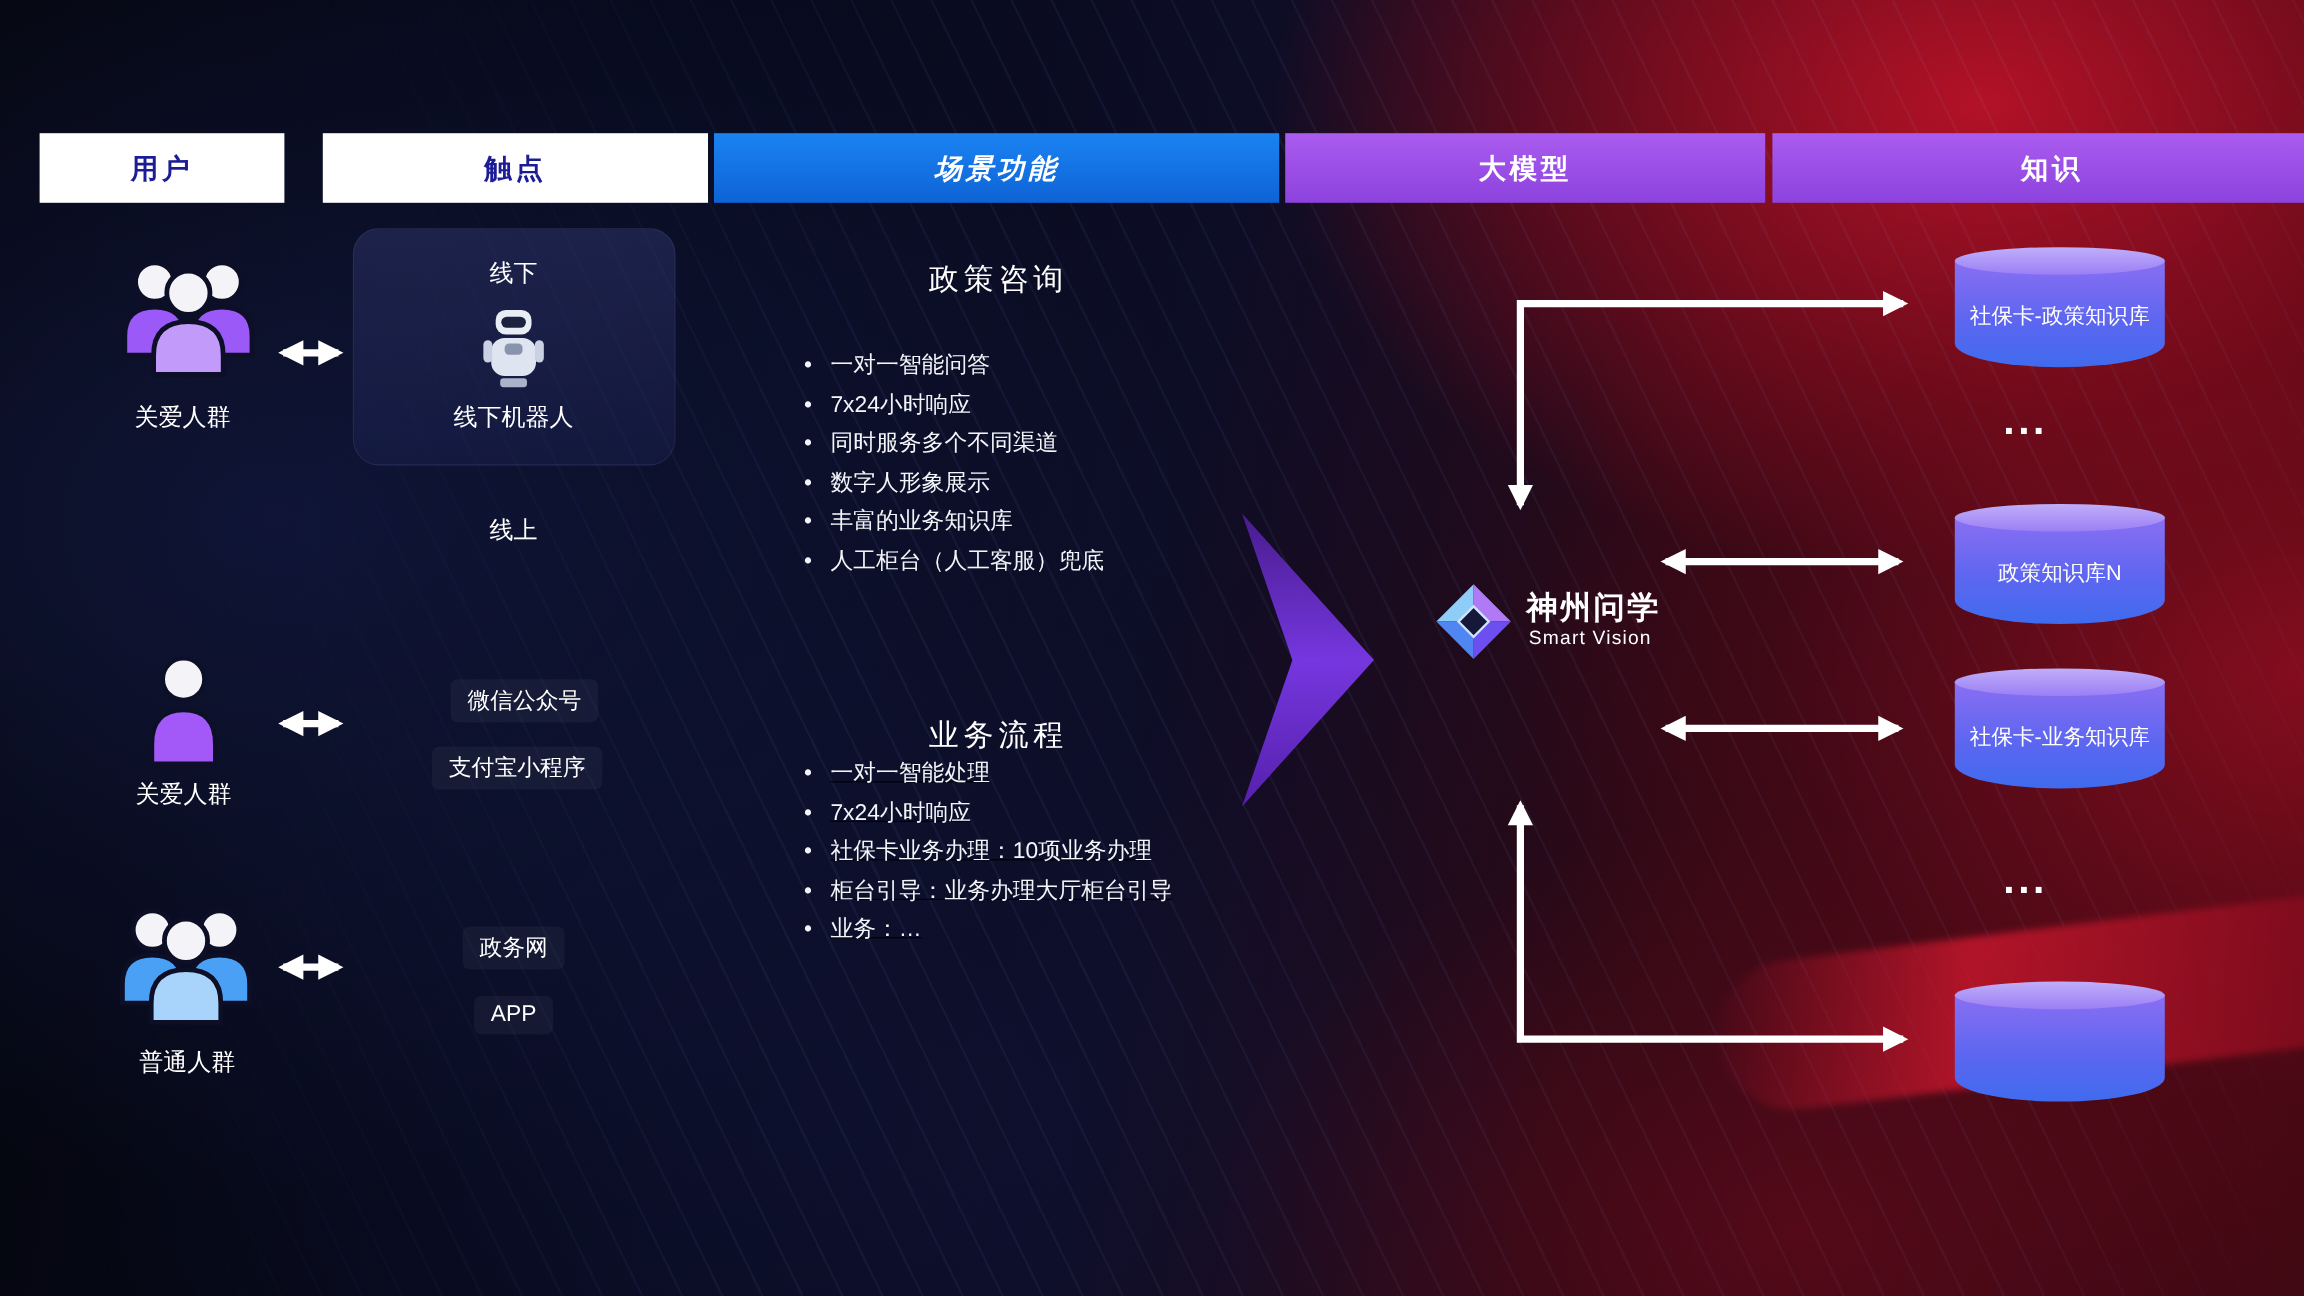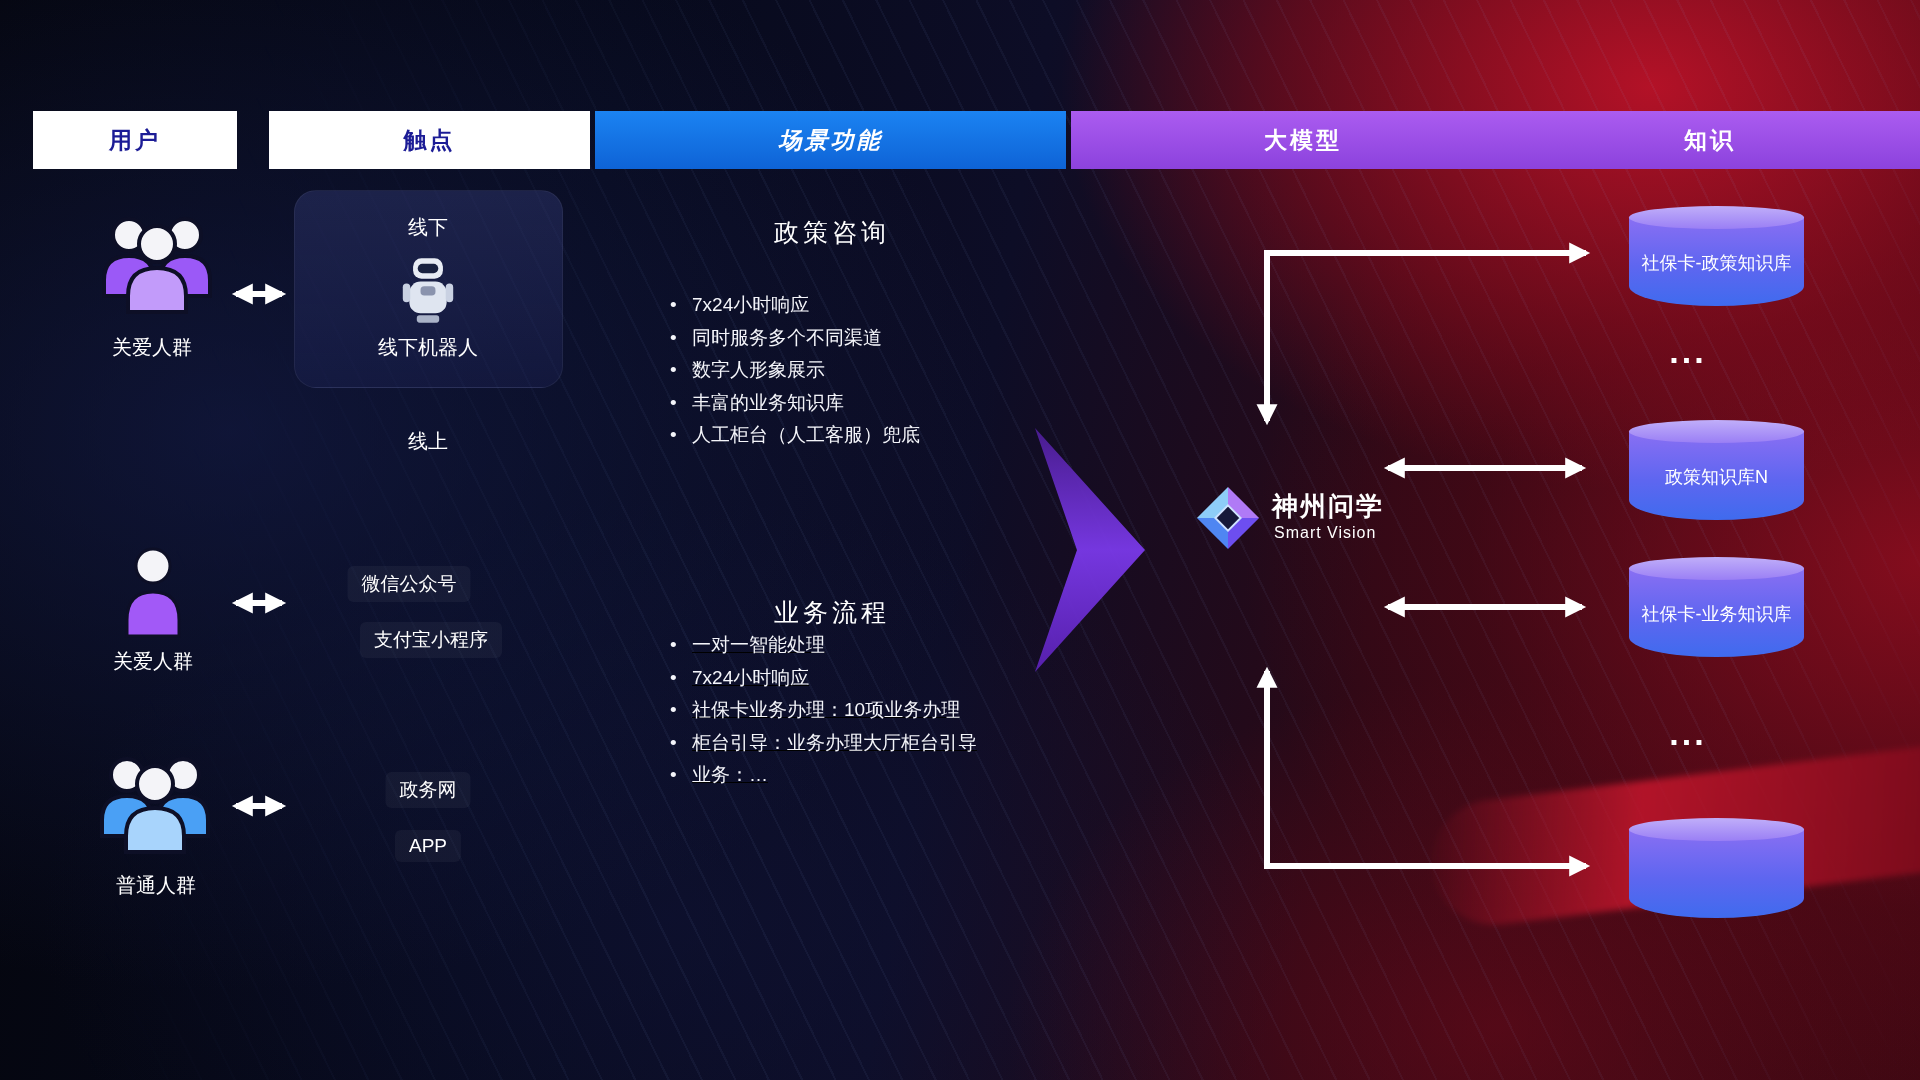--- a/index.html
+++ b/index.html
@@ -72,21 +72,21 @@
 
   <div class="hdr hdr-white" style="left:33px;   width:204px;">
       <span>用户</span>
     </div>
   <div class="hdr hdr-white" style="left:269px;  width:321px;">
       <span>触点</span>
     </div>
   <div class="hdr hdr-blue" style="left:595px;  width:471px;">
       <span>场景功能</span>
     </div>
-  <div class="hdr hdr-purple" style="left:1071px; width:400px;padding-left:32px;">
+  <div class="hdr hdr-purple" style="left:1071px; width:400px;">
       <span>大模型</span>
     </div>
   <div class="hdr hdr-purple" style="left:1477px; width:466px;">
       <span>知识</span>
     </div>
 
   <svg class="icon-svg" style="left:94px; top:208px;" width="126" height="114" viewBox="0 0 126 114">
     <g stroke="#0d0f26" stroke-width="4">
       <circle cx="35" cy="27" r="16" fill="#f4f4f8"></circle>
       <path d="M10,88 L10,72 Q10,48 35,48 Q60,48 60,72 L60,88 Z" fill="#9b59f7"></path>
@@ -125,27 +125,28 @@
     <rect x="19" y="12" width="22" height="10" rx="5" fill="#1a2240"></rect>
     <rect x="10" y="31" width="40" height="34" rx="12" fill="#dfe5f0"></rect>
     <rect x="22" y="36" width="16" height="10" rx="4" fill="#8a93ad"></rect>
     <rect x="3" y="33" width="8" height="20" rx="4" fill="#c9d1e2"></rect>
     <rect x="49" y="33" width="8" height="20" rx="4" fill="#c9d1e2"></rect>
     <rect x="18" y="67" width="24" height="8" rx="3" fill="#aab3c8"></rect>
   </svg>
   <div class="lbl tp-text" style="left:428px; top:334px;">线下机器人</div>
 
   <div class="lbl tp-text" style="left:428px; top:428px;">线上</div>
-  <div class="lbl channel" style="left:409px; top:566px;text-align:right;">微信公众号</div>
+  <div class="lbl channel" style="left:437px; top:566px;text-align:right;">微信公众号</div>
   <div class="lbl channel" style="left:431px; top:622px;">支付宝小程序</div>
   <div class="lbl channel" style="left:428px; top:772px;">政务网</div>
   <div class="lbl channel" style="left:428px; top:830px;">APP</div>
 
   <div class="func-title" style="left:832px; top:216px;">政策咨询</div>
   <ul class="bullets" style="top:289px;">
+    <li>一对一智能问答</li>
     <li>7x24小时响应</li>
     <li>同时服务多个不同渠道</li>
     <li>数字人形象展示</li>
     <li>丰富的业务知识库</li>
     <li>人工柜台（人工客服）兜底</li>
   </ul>
 
   <div class="func-title" style="left:832px; top:596px;">业务流程</div>
   <ul class="bullets" style="top:629px;text-decoration:underline;">
     <li>一对一智能处理</li>

